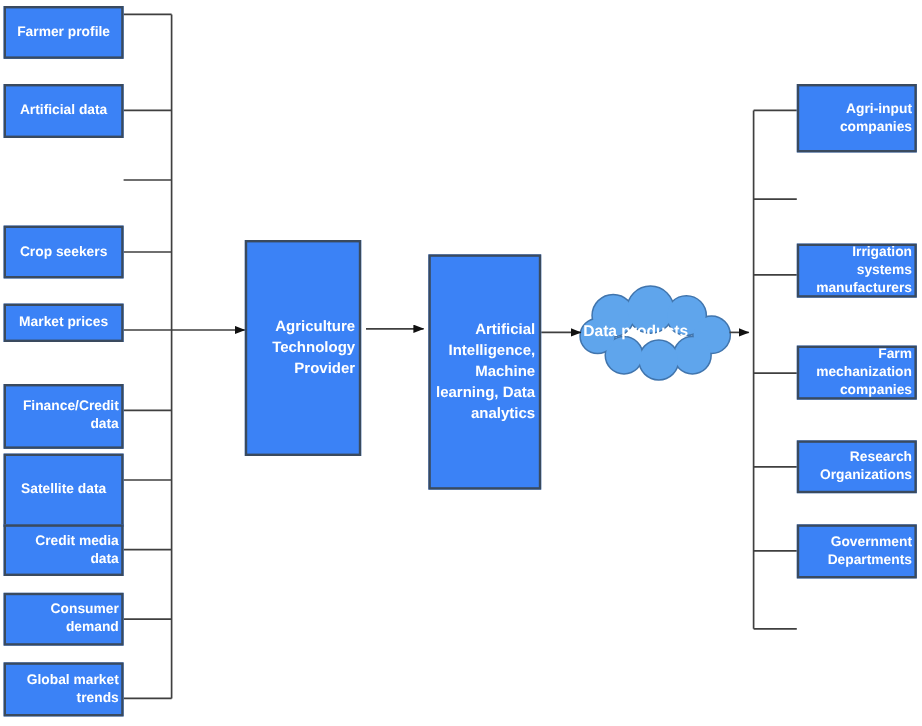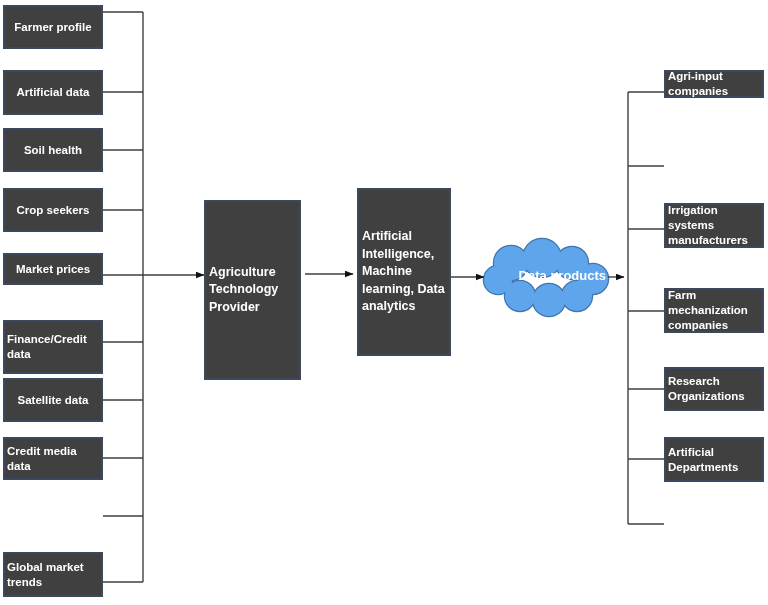--- a/index.html
+++ b/index.html
@@ -13,43 +13,43 @@
   }
   .overlay {
     position: absolute;
     left: 0; top: 0;
     width: 768px; height: 605px;
   }
   .node {
     position: absolute;
     box-sizing: border-box;
     width: 100px;
-    background: #404040;
+    background: #3b82f6;
     border: 2px solid #3A4A5E;
     color: #ffffff;
     font-weight: bold;
     font-size: 11.5px;
     line-height: 1.3;
     display: flex;
     align-items: center;
     justify-content: center;
-    text-align: left;
+    text-align: right;
     padding: 2px;
   }
   .node.mid {
     font-size: 12.5px;
     line-height: 1.4;
     padding: 3px;
   }
   .cloud-label {
     position: absolute;
     left: 486px;
     top: 268px;
     width: 120px;
-    text-align: right;
+    text-align: left;
     color: #ffffff;
     font-weight: bold;
     font-size: 13px;
   }
 </style>
 </head>
 <body>
 
 <div class="canvas">
 
@@ -108,32 +108,32 @@
       <line x1="628" y1="229" x2="664" y2="229"></line>
       <line x1="628" y1="311" x2="664" y2="311"></line>
       <line x1="628" y1="389" x2="664" y2="389"></line>
       <line x1="628" y1="459" x2="664" y2="459"></line>
       <line x1="628" y1="524" x2="664" y2="524"></line>
     </g>
   </svg>
 
   <div class="node" style="left:3px;top:5px;height:44px">Farmer profile</div>
   <div class="node" style="left:3px;top:70px;height:45px">Artificial data</div>
-  <div class="node" style="left:3px;top:128px;height:44px">Soil health</div>
   <div class="node" style="left:3px;top:188px;height:44px">Crop seekers</div>
   <div class="node" style="left:3px;top:253px;height:32px">Market prices</div>
   <div class="node" style="left:3px;top:320px;height:54px">Finance/Credit data</div>
-  <div class="node" style="left:3px;top:378px;height:44px">Satellite data</div>
+  <div class="node" style="left:3px;top:378px;height:61px">Satellite data</div>
   <div class="node" style="left:3px;top:437px;height:43px">Credit media data</div>
+  <div class="node" style="left:3px;top:494px;height:44px">Consumer demand</div>
   <div class="node" style="left:3px;top:552px;height:45px">Global market trends</div>
 
   <div class="node mid" style="left:204px;top:200px;width:97px;height:180px">Agriculture Technology Provider</div>
-  <div class="node mid" style="left:357px;top:188px;width:94px;height:168px">Artificial Intelligence, Machine learning, Data analytics</div>
+  <div class="node mid" style="left:357px;top:212px;width:94px;height:196px">Artificial Intelligence, Machine learning, Data analytics</div>
 
   <div class="cloud-label">Data products</div>
 
-  <div class="node" style="left:664px;top:70px;height:28px">Agri-input companies</div>
+  <div class="node" style="left:664px;top:70px;height:57px">Agri-input companies</div>
   <div class="node" style="left:664px;top:203px;height:45px">Irrigation systems manufacturers</div>
   <div class="node" style="left:664px;top:288px;height:45px">Farm mechanization companies</div>
   <div class="node" style="left:664px;top:367px;height:44px">Research Organizations</div>
-  <div class="node" style="left:664px;top:437px;height:45px">Artificial Departments</div>
+  <div class="node" style="left:664px;top:437px;height:45px">Government Departments</div>
 
 </div>
 
 </body></html>

